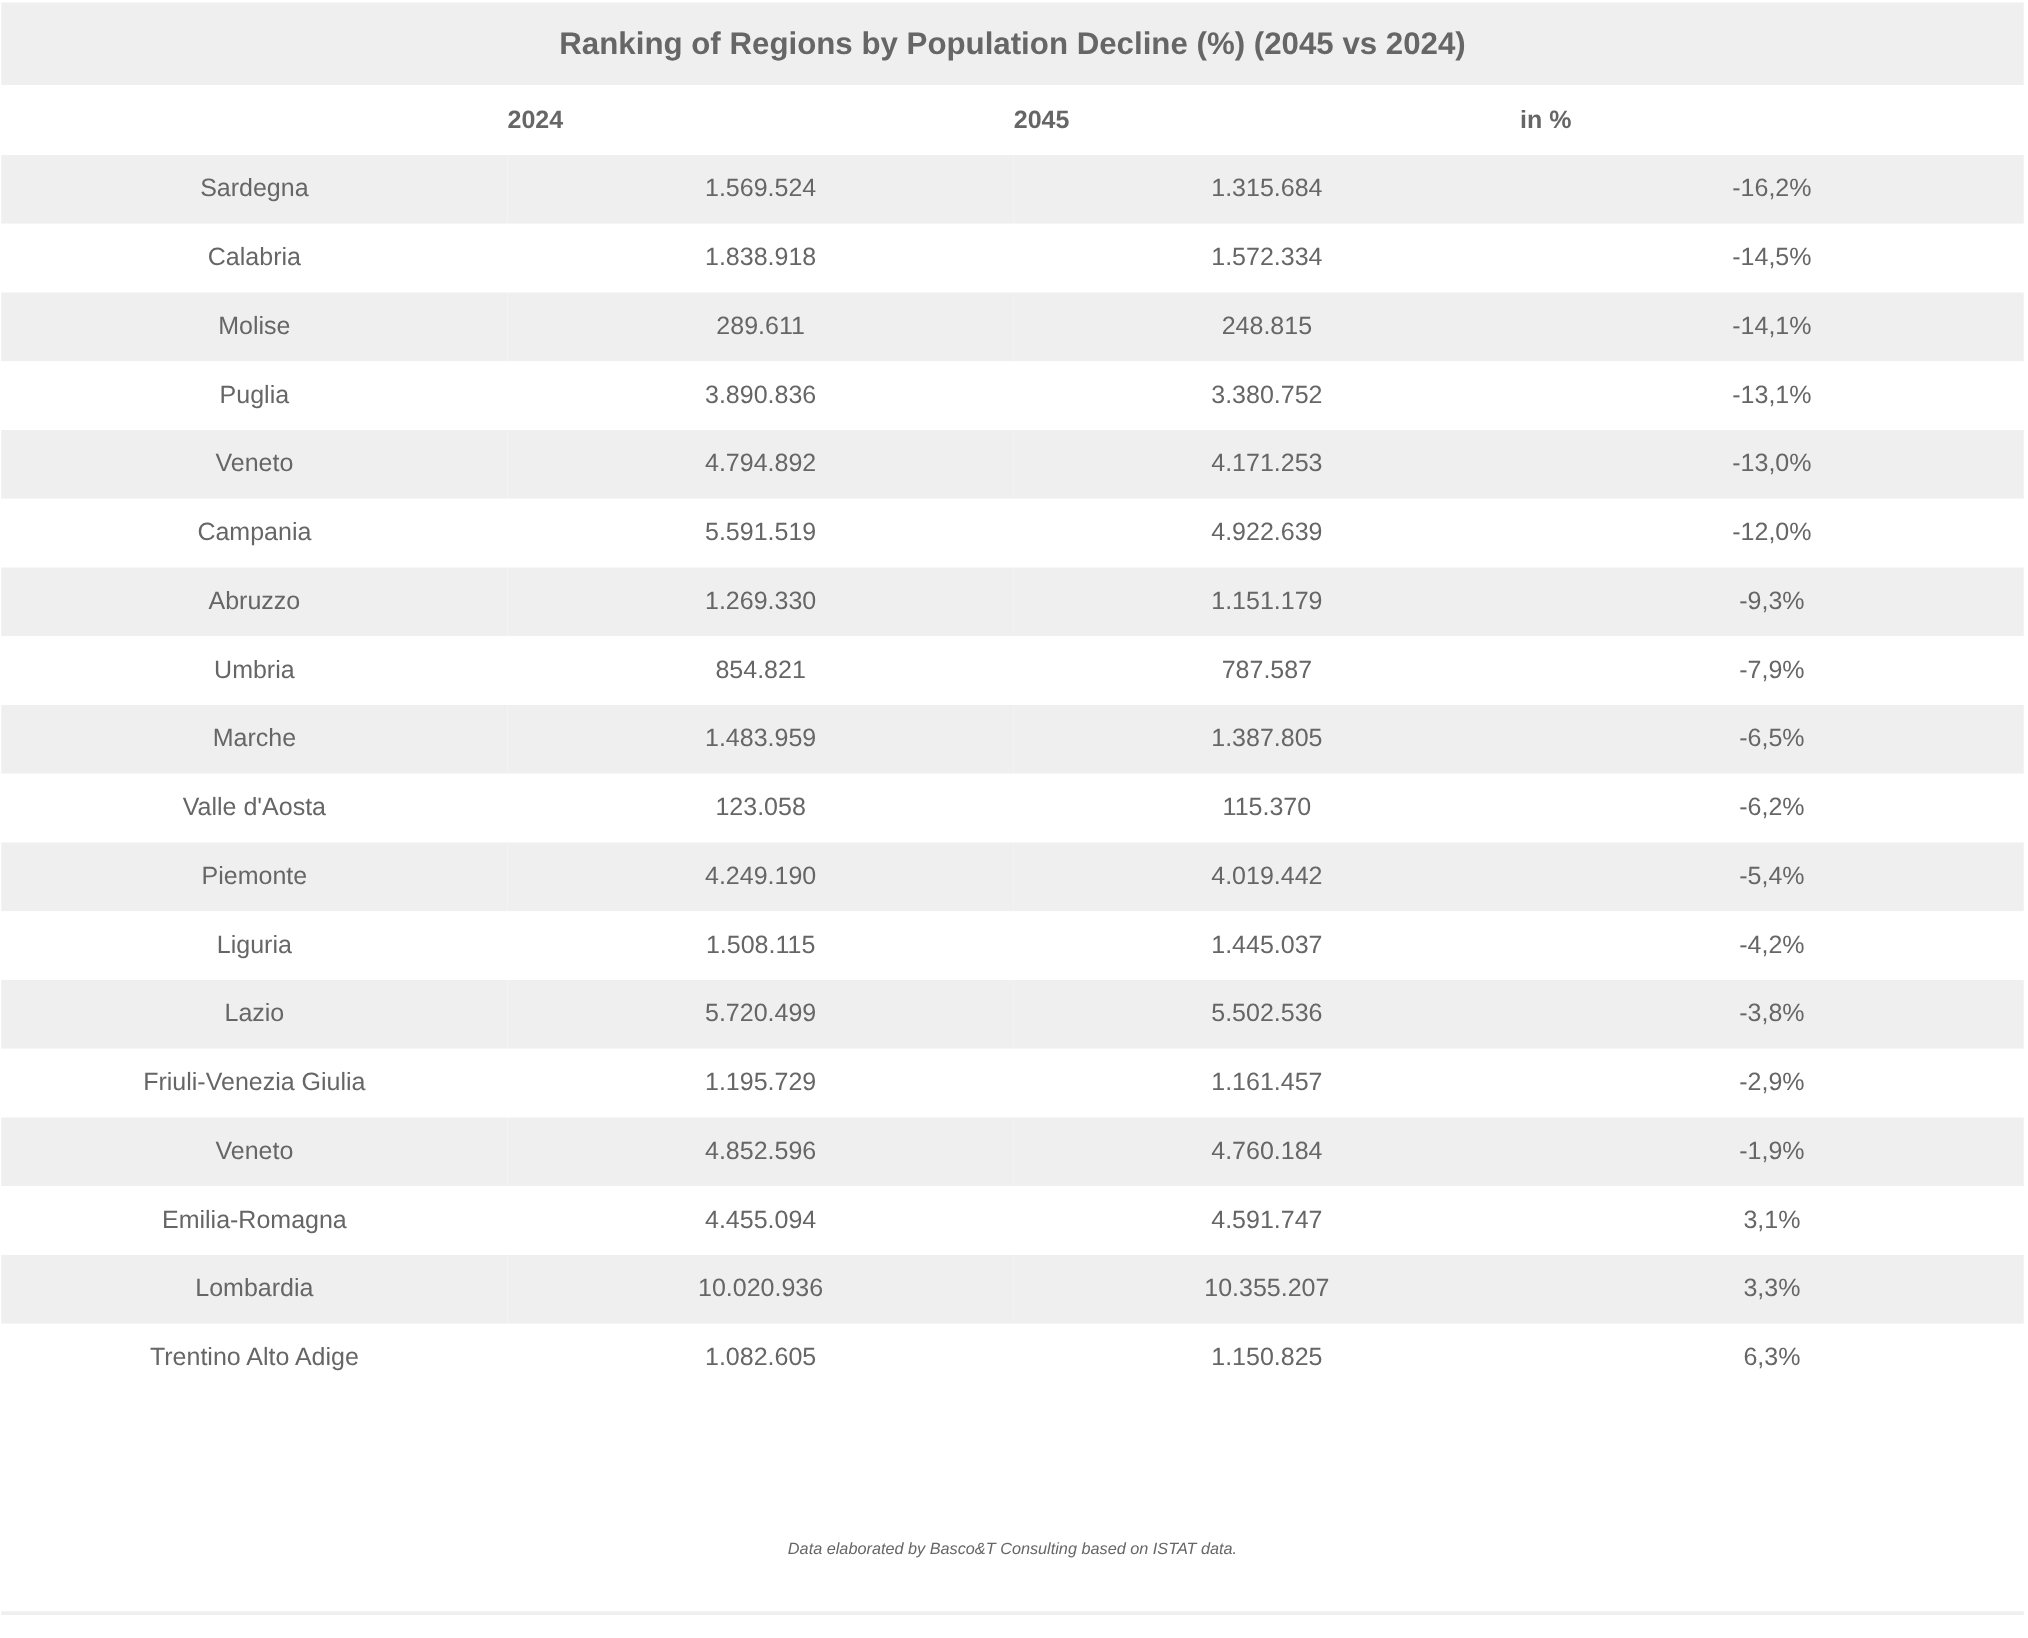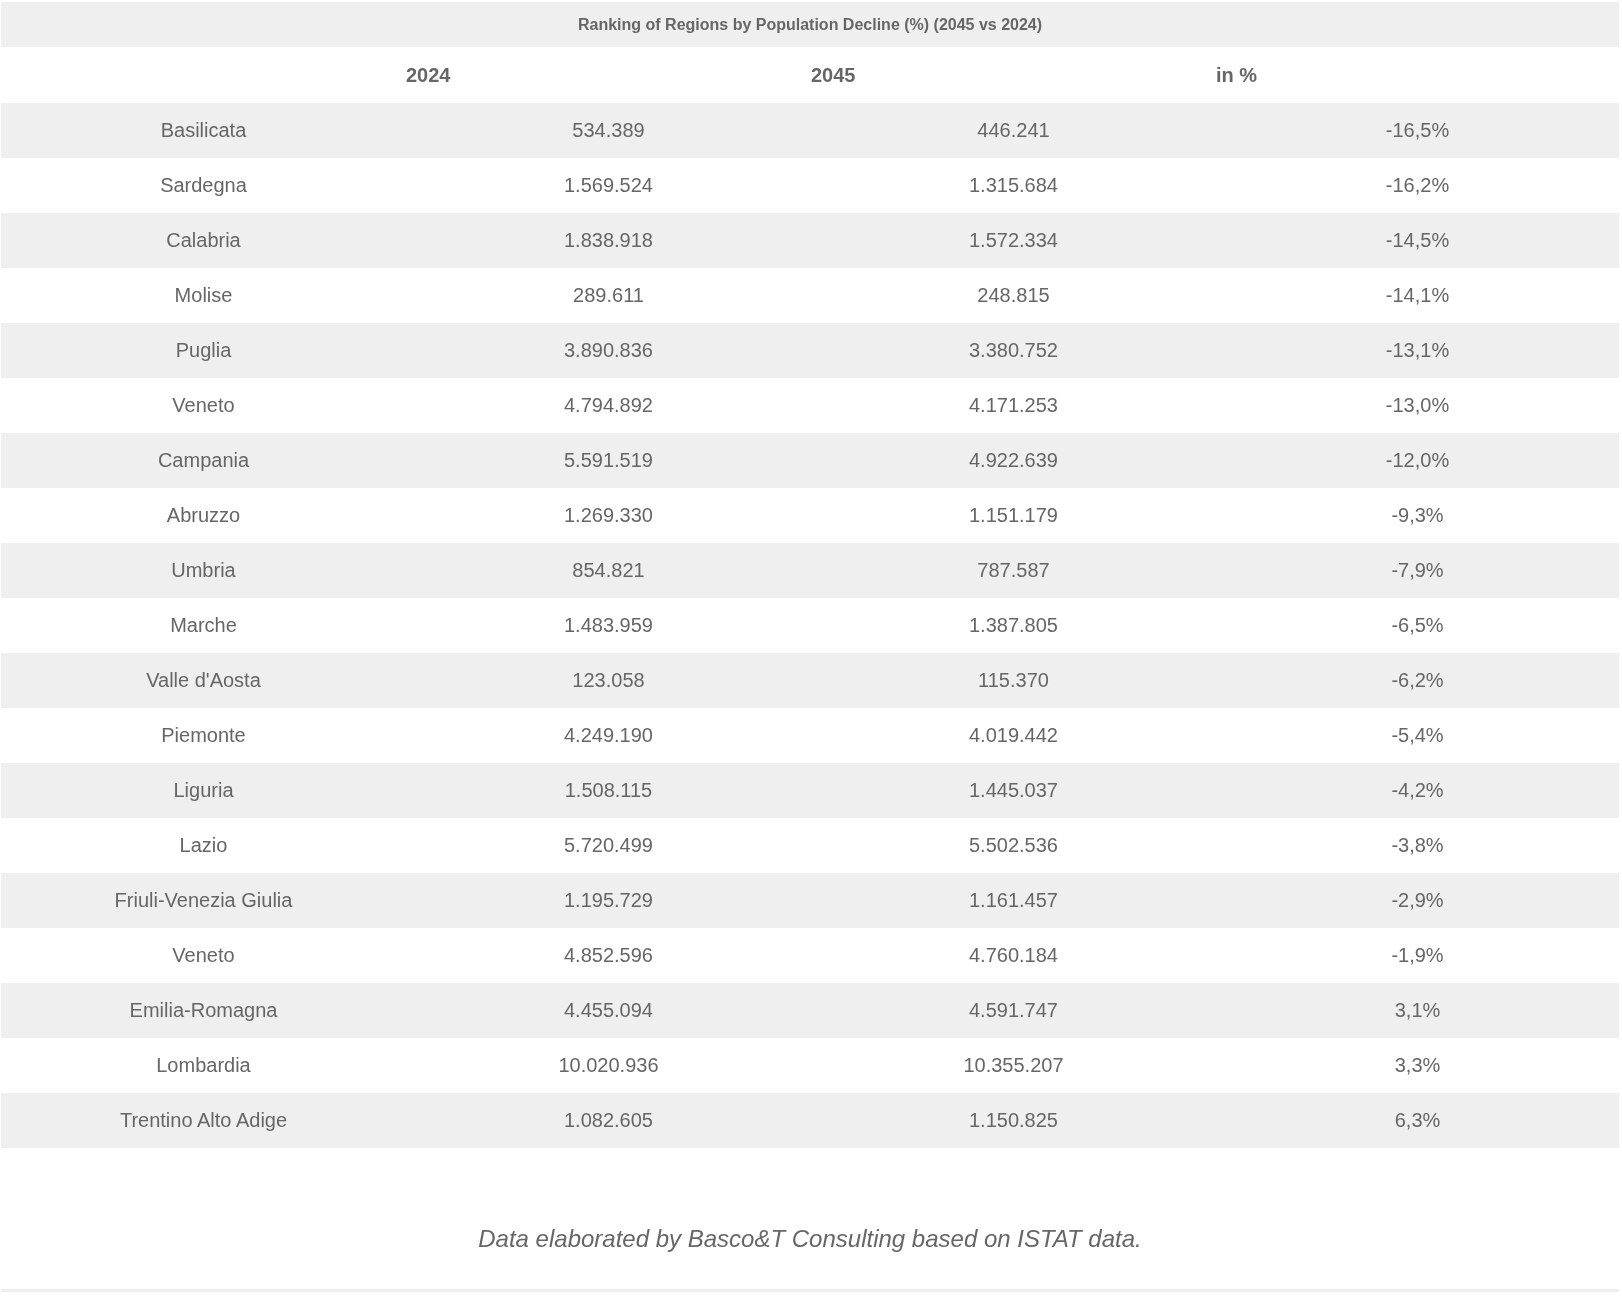--- a/index.html
+++ b/index.html
@@ -26,23 +26,23 @@
       border-collapse: collapse;
       table-layout: fixed;
     }
     col.c-region { width: 405px; }
     col.c-y2024  { width: 405px; }
     col.c-y2045  { width: 405px; }
     col.c-pct    { width: 403px; }
 
     .title-cell {
       background: #efefef;
-      height: 45px;
+      height: 66px;
       text-align: center;
-      font-size: 16px;
+      font-size: 25px;
       font-weight: bold;
       color: #666666;
       padding: 0;
     }
     .header-row th {
       background: #ffffff;
       height: 56px;
       text-align: left;
       font-size: 20px;
       font-weight: bold;
@@ -61,21 +61,21 @@
 
     .footnote {
       position: absolute;
       left: 1px;
       top: 1222px;
       width: 1618px;
       height: 44px;
       line-height: 22px;
       text-align: center;
       font-style: italic;
-      font-size: 24px;
+      font-size: 13px;
       color: #666666;
       padding-top: 6px;
       box-sizing: border-box;
     }
     .bottom-rule {
       position: absolute;
       left: 1px;
       top: 1289px;
       width: 1618px;
       height: 3px;
@@ -99,26 +99,20 @@
       </tr>
       <tr class="header-row">
         <th></th>
         <th>2024</th>
         <th>2045</th>
         <th>in %</th>
       </tr>
     </thead>
     <tbody>
       <tr>
-        <td>Basilicata</td>
-        <td>534.389</td>
-        <td>446.241</td>
-        <td>-16,5%</td>
-      </tr>
-      <tr>
         <td>Sardegna</td>
         <td>1.569.524</td>
         <td>1.315.684</td>
         <td>-16,2%</td>
       </tr>
       <tr>
         <td>Calabria</td>
         <td>1.838.918</td>
         <td>1.572.334</td>
         <td>-14,5%</td>

